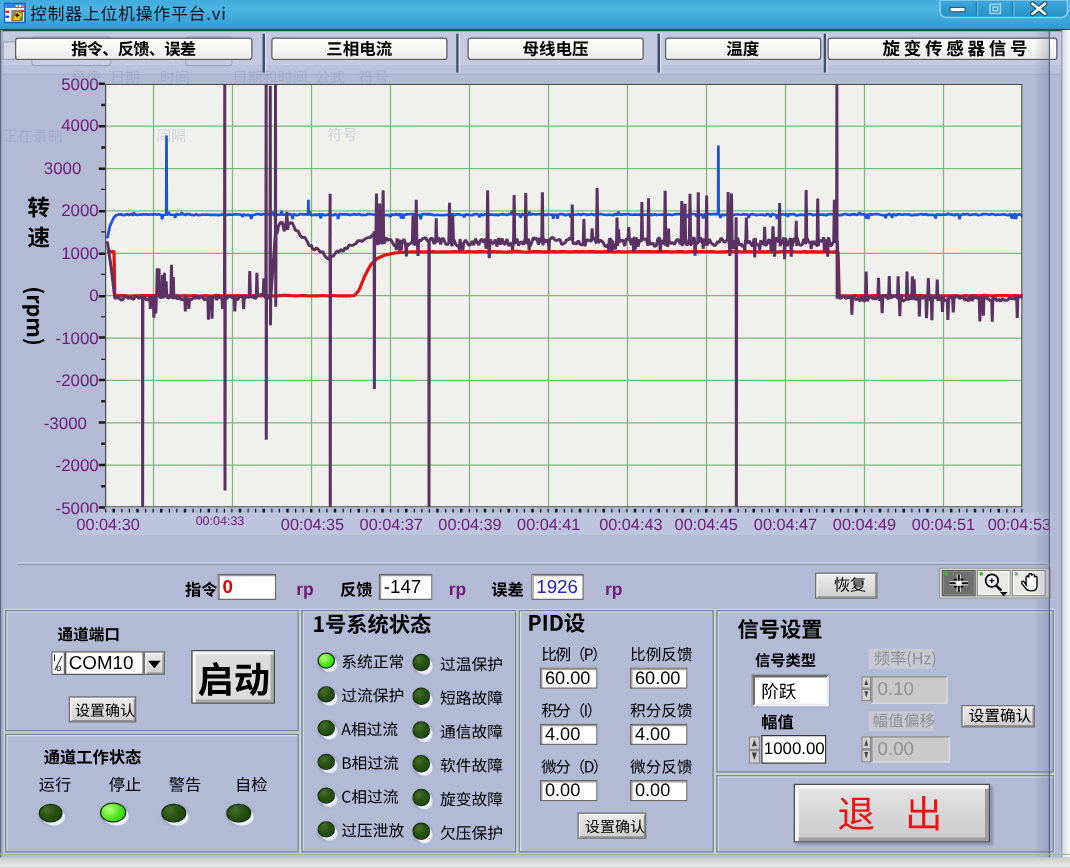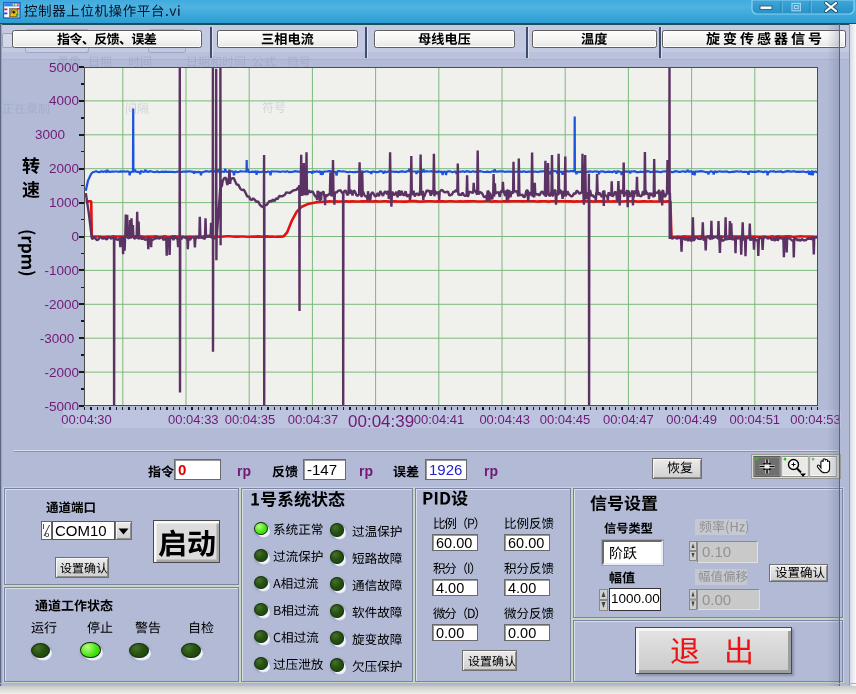--- a/index.html
+++ b/index.html
@@ -101,21 +101,21 @@
 <div class="lab" style="left:35px;top:161.2px;font-size:13.5px;width:44px;text-align:right">2000</div>
 <div class="abs" style="left:79px;top:167.7px;width:5px;height:2px;background:#1a1a1a"></div>
 <div class="lab" style="left:35px;top:195.1px;font-size:13.5px;width:44px;text-align:right">1000</div>
 <div class="abs" style="left:79px;top:201.6px;width:5px;height:2px;background:#1a1a1a"></div>
 <div class="lab" style="left:35px;top:229.0px;font-size:13.5px;width:44px;text-align:right">0</div>
 <div class="abs" style="left:79px;top:235.5px;width:5px;height:2px;background:#1a1a1a"></div>
 <div class="lab" style="left:35px;top:262.9px;font-size:13.5px;width:44px;text-align:right">-1000</div>
 <div class="abs" style="left:79px;top:269.4px;width:5px;height:2px;background:#1a1a1a"></div>
 <div class="lab" style="left:35px;top:296.8px;font-size:13.5px;width:44px;text-align:right">-2000</div>
 <div class="abs" style="left:79px;top:303.3px;width:5px;height:2px;background:#1a1a1a"></div>
-<div class="lab" style="left:35px;top:330.7px;font-size:13.5px;width:44px;text-align:center">-3000</div>
+<div class="lab" style="left:35px;top:330.7px;font-size:13.5px;width:44px;text-align:left">-3000</div>
 <div class="abs" style="left:79px;top:337.2px;width:5px;height:2px;background:#1a1a1a"></div>
 <div class="lab" style="left:35px;top:364.6px;font-size:13.5px;width:44px;text-align:right">-2000</div>
 <div class="abs" style="left:79px;top:371.1px;width:5px;height:2px;background:#1a1a1a"></div>
 <div class="lab" style="left:35px;top:398.5px;font-size:13.5px;width:44px;text-align:right">-5000</div>
 <div class="abs" style="left:79px;top:405.0px;width:5px;height:2px;background:#1a1a1a"></div>
 <div class="abs" style="left:81px;top:83.2px;width:3px;height:1.6px;background:#1a1a1a"></div>
 <div class="abs" style="left:81px;top:117.0px;width:3px;height:1.6px;background:#1a1a1a"></div>
 <div class="abs" style="left:81px;top:150.9px;width:3px;height:1.6px;background:#1a1a1a"></div>
 <div class="abs" style="left:81px;top:184.8px;width:3px;height:1.6px;background:#1a1a1a"></div>
 <div class="abs" style="left:81px;top:218.8px;width:3px;height:1.6px;background:#1a1a1a"></div>
@@ -236,24 +236,24 @@
 <div class="abs" style="left:772.9px;top:407px;width:1.4px;height:4.5px;background:#1a1a1a"></div>
 <div class="abs" style="left:779.2px;top:407px;width:1.4px;height:4.5px;background:#1a1a1a"></div>
 <div class="abs" style="left:785.5px;top:407px;width:1.4px;height:4.5px;background:#1a1a1a"></div>
 <div class="abs" style="left:791.8px;top:407px;width:1.4px;height:4.5px;background:#1a1a1a"></div>
 <div class="abs" style="left:798.2px;top:407px;width:1.4px;height:4.5px;background:#1a1a1a"></div>
 <div class="abs" style="left:804.5px;top:407px;width:1.4px;height:4.5px;background:#1a1a1a"></div>
 <div class="abs" style="left:810.8px;top:407px;width:1.4px;height:4.5px;background:#1a1a1a"></div>
 <div class="abs" style="left:817.1px;top:407px;width:1.4px;height:4.5px;background:#1a1a1a"></div>
 <div class="abs" style="left:63px;top:410px;width:778px;height:18px;background:#bcc4df"></div>
 <div class="lab" style="left:58.5px;top:412px;width:56px;text-align:center;font-size:13px">00:04:30</div>
-<div class="lab" style="left:168px;top:412px;width:56px;font-size:13px">00:04:33</div>
+<div class="lab" style="left:148px;top:412px;width:56px;text-align:center;font-size:10px">00:04:33</div>
 <div class="lab" style="left:222.0px;top:412px;width:56px;text-align:center;font-size:13px">00:04:35</div>
 <div class="lab" style="left:285.0px;top:412px;width:56px;text-align:center;font-size:13px">00:04:37</div>
-<div class="lab" style="left:348.0px;top:412px;width:56px;text-align:center;font-size:17px">00:04:39</div>
+<div class="lab" style="left:348.0px;top:412px;width:56px;text-align:center;font-size:13px">00:04:39</div>
 <div class="lab" style="left:411.0px;top:412px;width:56px;text-align:center;font-size:13px">00:04:41</div>
 <div class="lab" style="left:474.0px;top:412px;width:56px;text-align:right;font-size:13px">00:04:43</div>
 <div class="lab" style="left:537.0px;top:412px;width:56px;text-align:center;font-size:13px">00:04:45</div>
 <div class="lab" style="left:600.4px;top:412px;width:56px;text-align:center;font-size:13px">00:04:47</div>
 <div class="lab" style="left:663.6px;top:412px;width:56px;text-align:center;font-size:13px">00:04:49</div>
 <div class="lab" style="left:726.8px;top:412px;width:56px;text-align:center;font-size:13px">00:04:51</div>
 <div class="lab" style="left:787.5px;top:412px;width:56px;text-align:center;font-size:13px">00:04:53</div>
 <svg style="position:absolute;left:19.5px;top:157px;overflow:visible" width="23" height="25">
     <path transform="translate(2,15.4)" fill="#000" d="M1.3 -5.6C1.5 -5.7 2.1 -5.8 2.7 -5.8H4V-3.8L0.5 -3.3L0.9 -1.3L4 -1.8V1.6H6.1V-2.1L8.2 -2.5L8.1 -4.4L6.1 -4.1V-5.8H7.5V-7.8H6.1V-10.3H4V-7.8H3C3.5 -8.9 4 -10.1 4.4 -11.4H7.6V-13.4H5C5.1 -13.9 5.2 -14.4 5.3 -14.9L3.3 -15.3C3.2 -14.7 3.1 -14 2.9 -13.4H0.6V-11.4H2.4C2.1 -10.2 1.8 -9.2 1.6 -8.8C1.3 -8 1 -7.5 0.7 -7.4C0.9 -6.9 1.2 -6 1.3 -5.6ZM7.7 -10V-8H9.9C9.5 -6.7 9.1 -5.6 8.8 -4.6H13.6C13.1 -4 12.6 -3.3 12.1 -2.6C11.5 -2.9 10.9 -3.2 10.4 -3.5L9 -2.1C11 -1 13.3 0.6 14.4 1.7L15.8 0C15.3 -0.4 14.6 -1 13.8 -1.5C14.9 -3 16.1 -4.6 17.1 -6L15.5 -6.7L15.2 -6.6H11.7L12.1 -8H17.4V-10H12.6L13 -11.4H16.8V-13.4H13.5L13.9 -15L11.7 -15.3L11.3 -13.4H8.3V-11.4H10.8L10.4 -10Z"></path>
   </svg>

